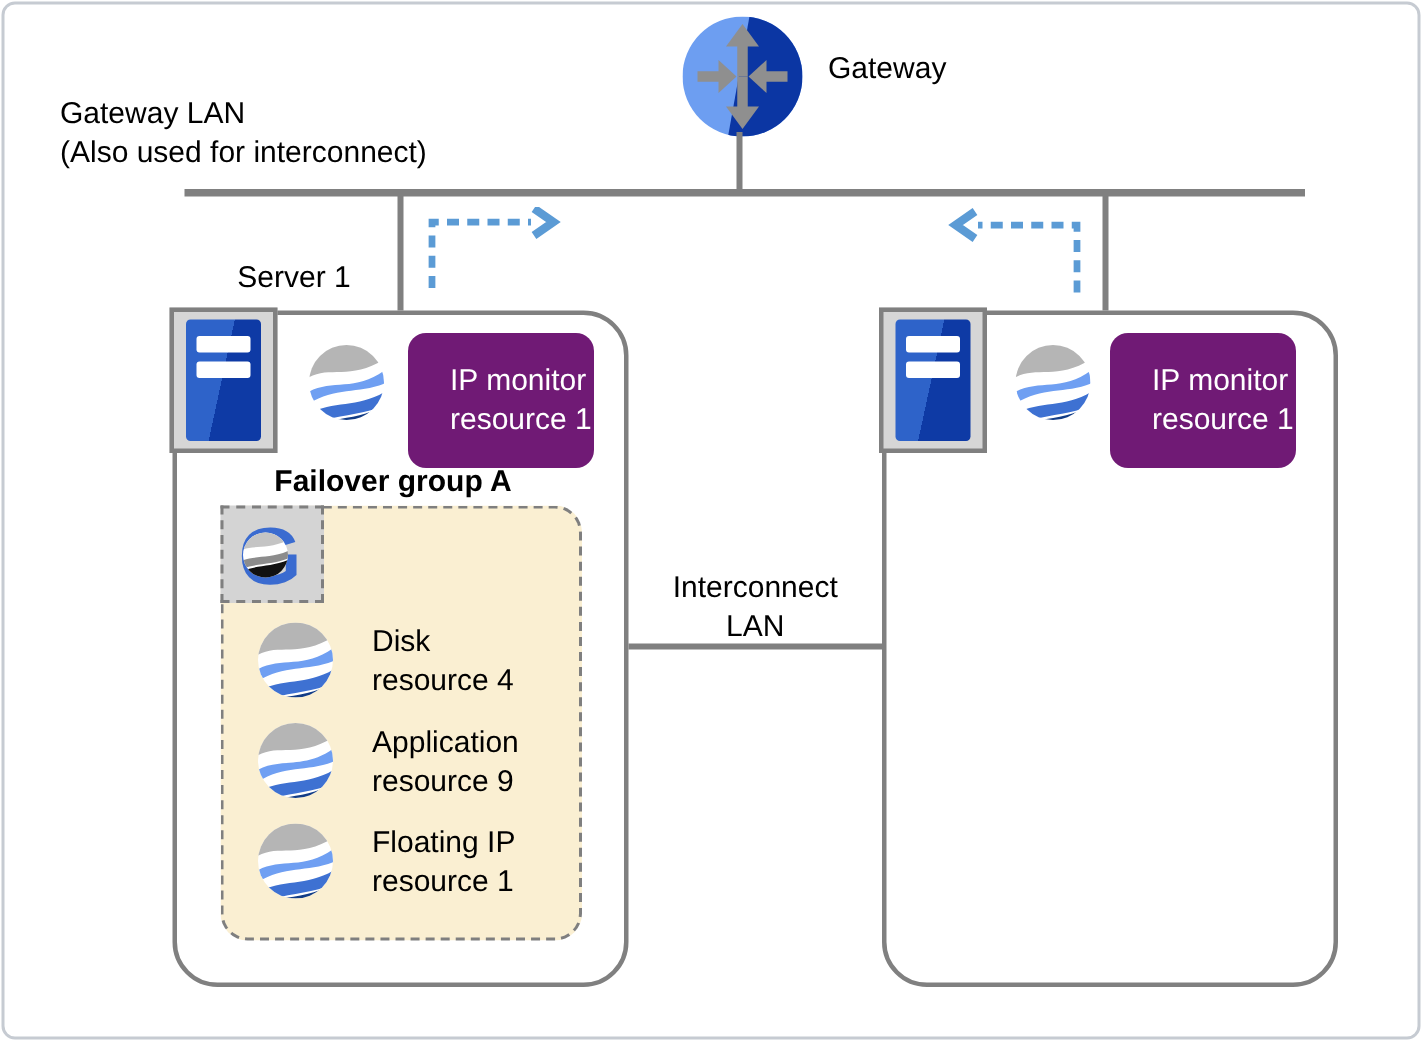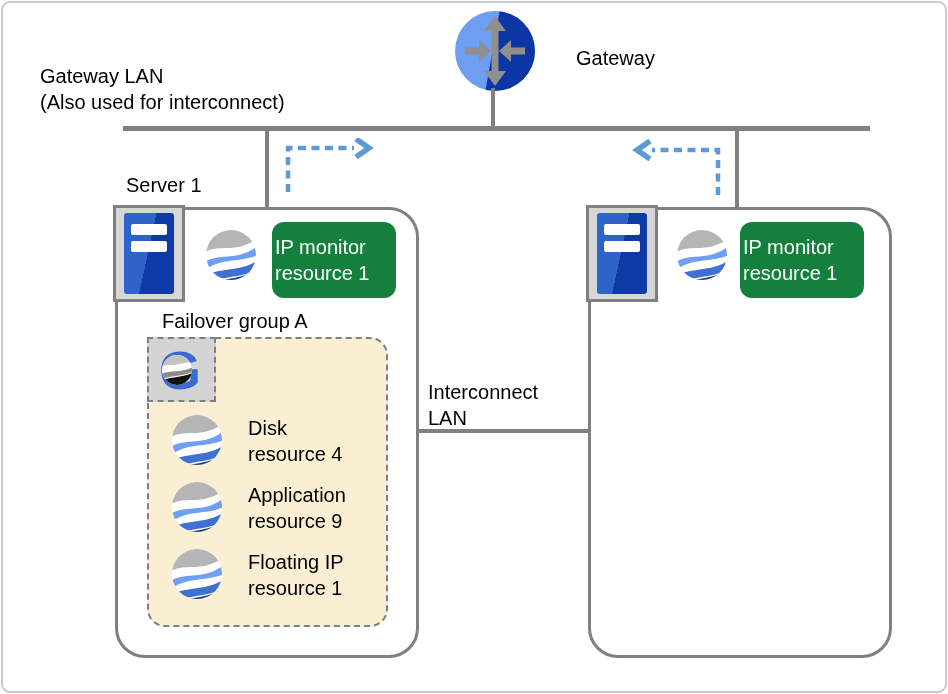--- a/index.html
+++ b/index.html
@@ -3,58 +3,58 @@
 <meta charset="utf-8">
 <style>
   html,body{margin:0;padding:0;background:#fff;}
   .canvas{
     position:relative;width:948px;height:694px;background:#ffffff;
     font-family:"Liberation Sans",sans-serif;color:#000;overflow:hidden;
   }
   .frame{position:absolute;inset:1px;border:2px solid #C6CBD2;border-radius:9px;pointer-events:none;}
   .abs{position:absolute;}
   .txt{font-size:20px;line-height:26px;white-space:pre-line;}
-  .center{text-align:left;}
+  .center{text-align:center;}
 
   
   .lan-line{left:123px;top:126px;width:747px;height:5px;background:#808080;}
   .gw-link{left:491px;top:88px;width:4px;height:40px;background:#808080;}
   .drop1{left:265px;top:129px;width:4px;height:78px;background:#808080;}
   .drop2{left:735px;top:129px;width:4px;height:78px;background:#808080;}
   .ic-line{left:419px;top:429px;width:169px;height:4px;background:#808080;}
 
   
   .public-lan{left:40px;top:63px;}
-  .gw-label{left:576px;top:33px;margin-top:12px;}
+  .gw-label{left:552px;top:33px;}
   .srv1-label{left:126px;top:172px;width:140px;}
   .srv2-label{left:738px;top:172px;width:140px;}
   .ic-label{left:428px;top:379px;width:151px;}
-  .fg-title{left:162px;top:308px;width:200px;}
+  .fg-title{left:162px;top:308px;width:200px;font-weight:bold;}
 
   
   .gw-icon{left:455px;top:11px;width:80px;height:80px;}
 
   
   .server-box{width:304px;height:451px;background:#fff;border:3px solid #808080;border-radius:30px;box-sizing:border-box;}
   .srv1-box{left:115px;top:207px;}
   .srv2-box{left:588px;top:207px;}
 
   
   .server-icon{width:72px;height:97px;background:#D6D6D6;border:3px solid #808080;box-sizing:border-box;z-index:3;}
   .srv1-icon{left:113px;top:205px;}
   .srv2-icon{left:586px;top:205px;}
 
   
   .globe{width:50px;height:50px;}
   .srv1-globe{left:206px;top:230px;}
   .srv2-globe{left:677px;top:230px;}
 
   
-  .badge{width:124px;height:76px;background:#15803d;border-radius:12px;color:#fff;
-         display:flex;align-items:center;padding-left:3px;box-sizing:border-box;}
+  .badge{width:124px;height:90px;background:#701a75;border-radius:12px;color:#fff;
+         display:flex;align-items:center;padding-left:28px;box-sizing:border-box;}
   .badge1{left:272px;top:222px;}
   .badge2{left:740px;top:222px;}
 
   
   .fg-box{left:147px;top:337px;width:241px;height:290px;background:#FAEFD2;
           border:2px dashed #7F7F7F;border-radius:18px;box-sizing:border-box;}
   .fg-gicon{left:147px;top:337px;width:69px;height:65px;background:#D4D4D4;
             border:2px dashed #7F7F7F;box-sizing:border-box;z-index:4;}
   .res-row{left:172px;width:216px;height:54px;}
   .res-row .globe{position:absolute;left:0;top:0;}

